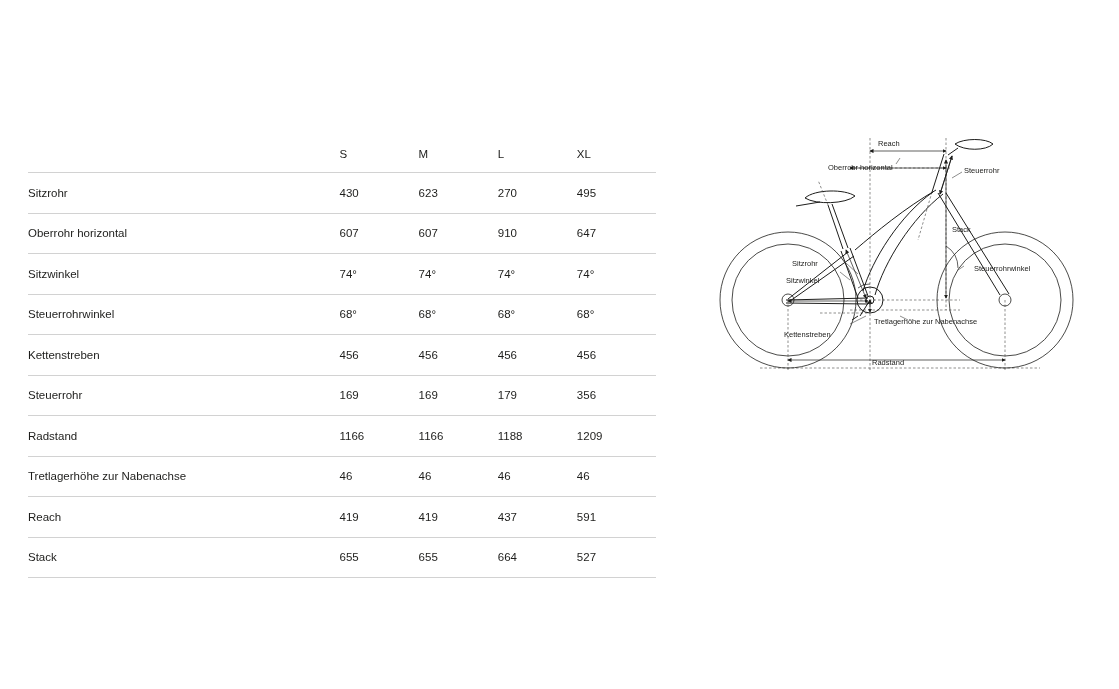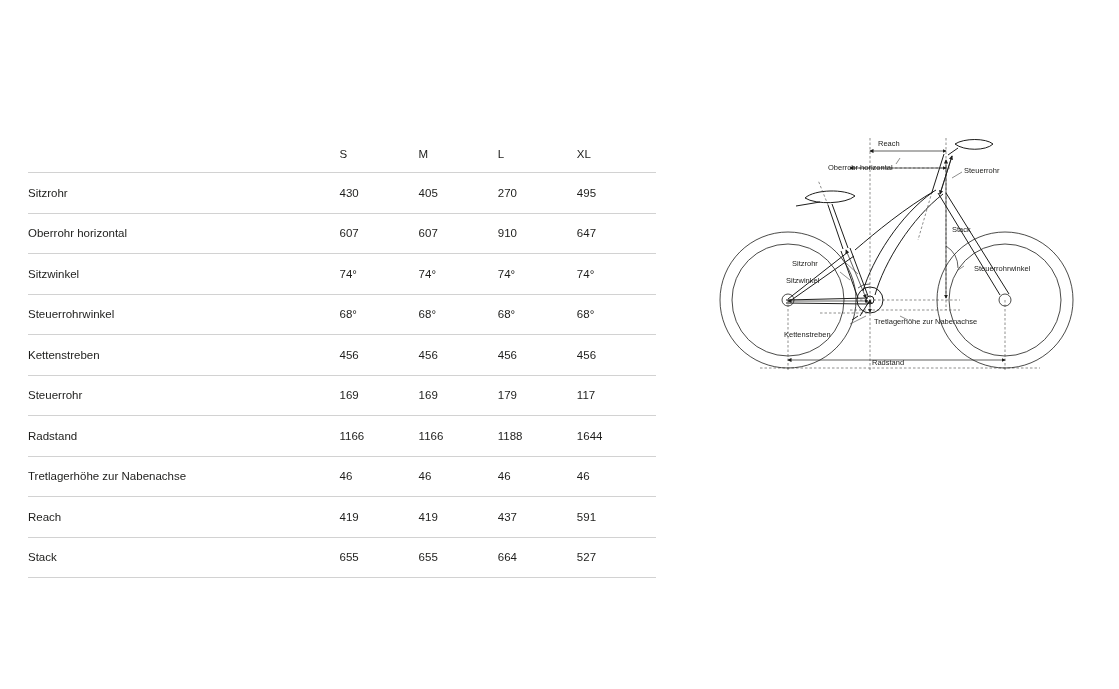--- a/index.html
+++ b/index.html
@@ -95,21 +95,21 @@
           <th>S</th>
           <th>M</th>
           <th>L</th>
           <th>XL</th>
         </tr>
       </thead>
       <tbody>
         <tr>
           <td class="col-label">Sitzrohr</td>
           <td>430</td>
-          <td>405</td>
+          <td>623</td>
           <td>270</td>
           <td>495</td>
         </tr>
         <tr>
           <td class="col-label">Oberrohr horizontal</td>
           <td>607</td>
           <td>607</td>
           <td>910</td>
           <td>647</td>
         </tr>
@@ -132,28 +132,28 @@
           <td>456</td>
           <td>456</td>
           <td>456</td>
           <td>456</td>
         </tr>
         <tr>
           <td class="col-label">Steuerrohr</td>
           <td>169</td>
           <td>169</td>
           <td>179</td>
-          <td>117</td>
+          <td>356</td>
         </tr>
         <tr>
           <td class="col-label">Radstand</td>
           <td>1166</td>
           <td>1166</td>
           <td>1188</td>
-          <td>1644</td>
+          <td>1209</td>
         </tr>
         <tr>
           <td class="col-label">Tretlagerhöhe zur Nabenachse</td>
           <td>46</td>
           <td>46</td>
           <td>46</td>
           <td>46</td>
         </tr>
         <tr>
           <td class="col-label">Reach</td>

